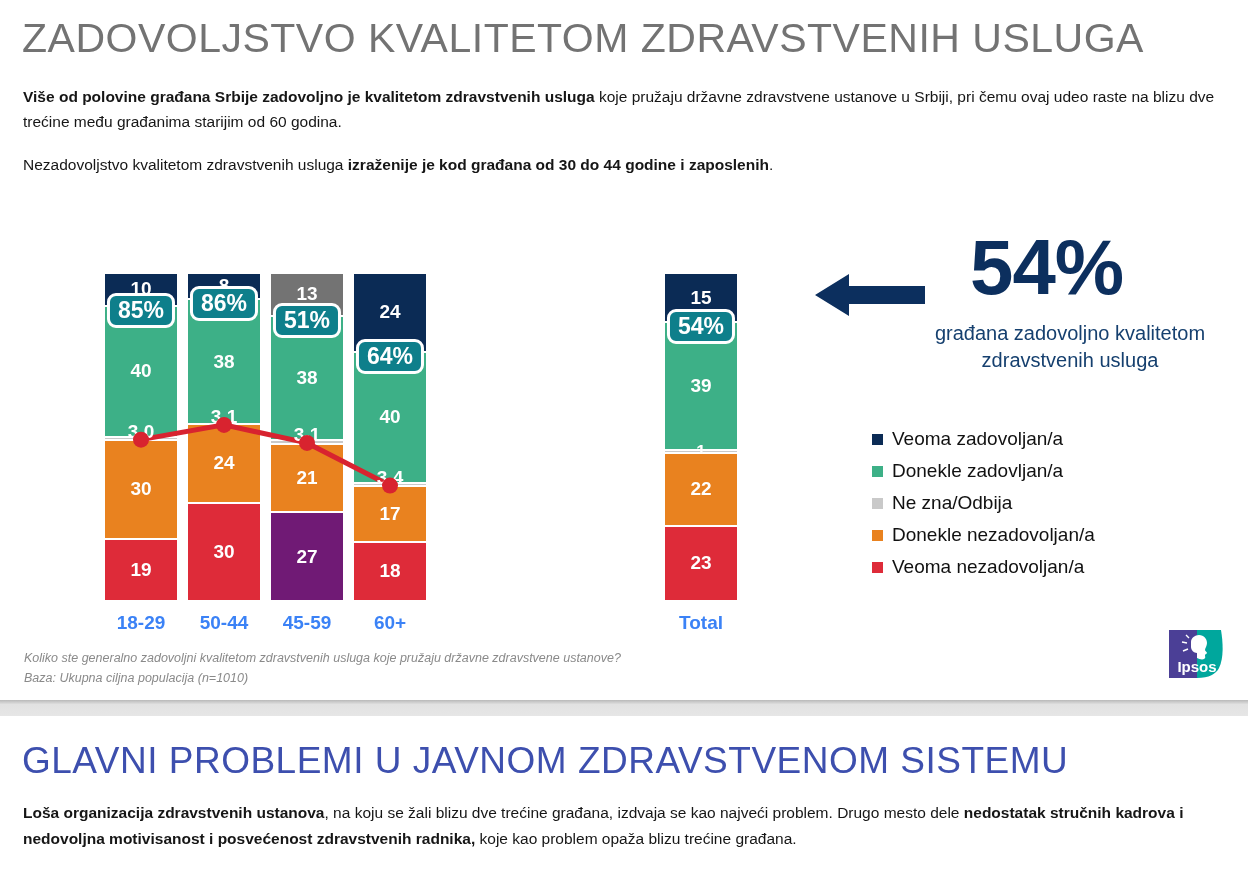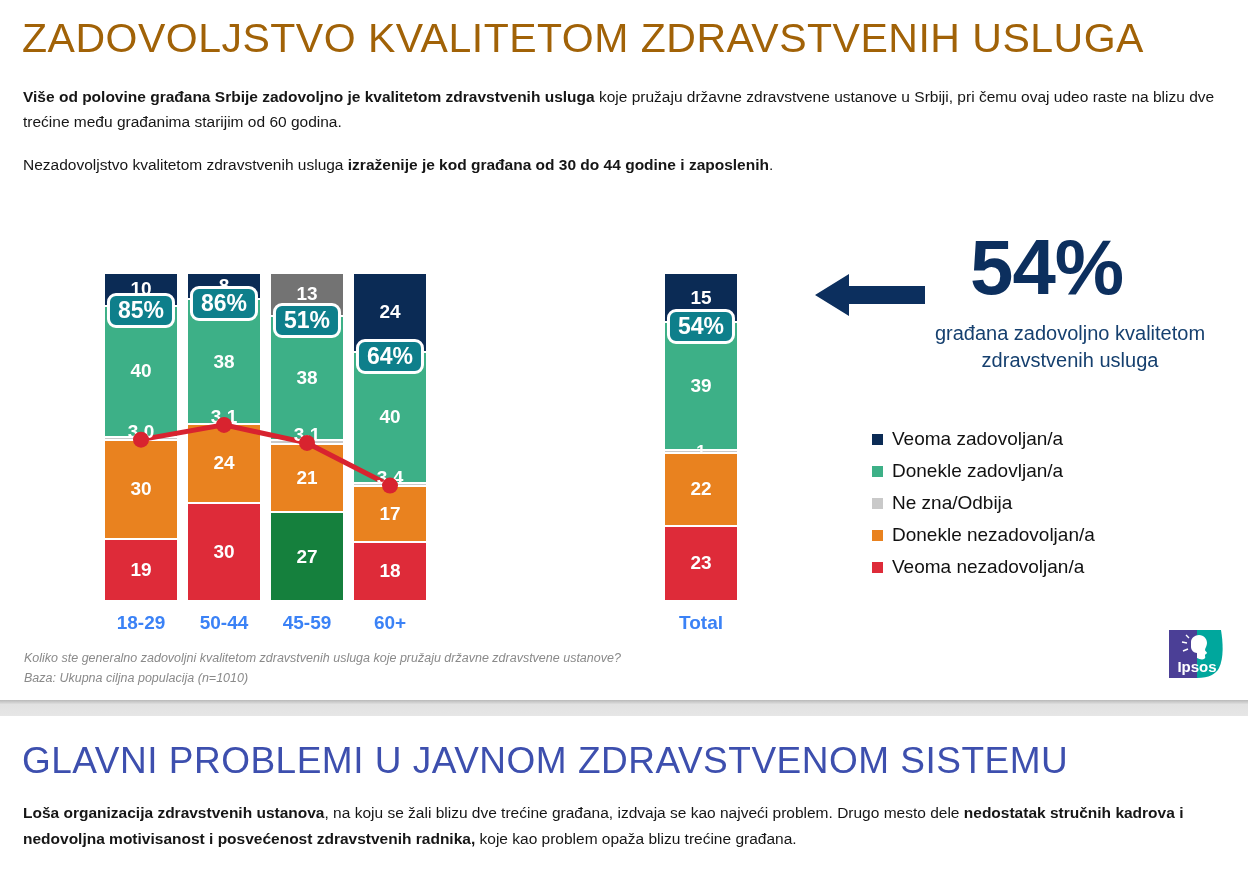--- a/index.html
+++ b/index.html
@@ -9,21 +9,21 @@
     position:relative;overflow:hidden;
   }
   .slide-top{position:absolute;left:0;top:0;width:1248px;height:700px;background:#fff;}
   .divider-band{position:absolute;left:0;top:700px;width:1248px;height:16px;
     background:linear-gradient(to bottom,#b9b9b9 0%,#e2e2e2 28%,#e6e6e6 100%);}
   .slide-bottom{position:absolute;left:0;top:716px;width:1248px;height:164px;background:#fff;}
 
   h1.title{
     position:absolute;left:22px;top:15px;margin:0;
     font-size:41px;font-weight:400;letter-spacing:.5px;
-    color:#a16207;font-family:"Liberation Sans",sans-serif;
+    color:#737373;font-family:"Liberation Sans",sans-serif;
     white-space:nowrap;
   }
   h1.title2{
     position:absolute;left:22px;top:740px;margin:0;
     font-size:37px;font-weight:400;letter-spacing:.5px;
     color:#3d4fae;white-space:nowrap;
   }
   .para{
     position:absolute;color:#161616;font-size:15.5px;line-height:25px;
     font-family:"Liberation Sans",sans-serif;
@@ -125,21 +125,21 @@
           </div>
           <div class="seg" style="height: 124.64px; background: rgb(61, 176, 135);">
             <span>38</span>
           </div>
           <div class="seg" style="height: 3.28px; background: rgb(201, 201, 201);">
             <span style="color: rgb(255, 255, 255); font-size: 17px;">1</span>
           </div>
           <div class="seg" style="height: 68.88px; background: rgb(233, 130, 31);">
             <span>21</span>
           </div>
-          <div class="seg" style="height: 88.56px; background: #15803d;">
+          <div class="seg" style="height: 88.56px; background: #701a75;">
             <span>27</span>
           </div>
         </div>
         <div class="cat-label" style="left: 271px;">45-59</div>
         <div class="pct-badge" style="left: 307px; top: 80.64px;">51%</div>
         <div class="bar-col" style="left: 354px;">
           <div class="seg" style="height: 78.72px; background: rgb(11, 43, 85);">
             <span>24</span>
           </div>
           <div class="seg" style="height: 131.2px; background: rgb(61, 176, 135);">

